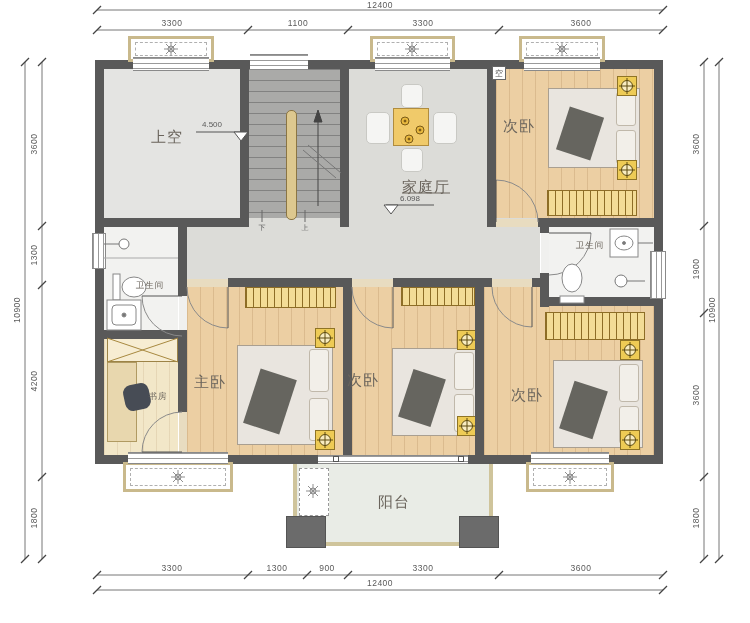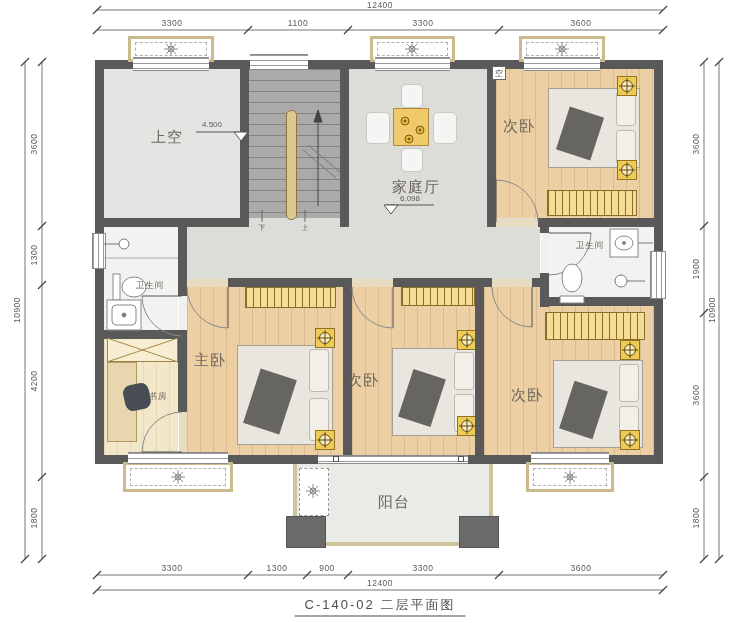--- a/index.html
+++ b/index.html
@@ -351,32 +351,31 @@
   <span class="dim v" style="left:34px;top:518px;">1800</span>
 
   <span class="dim v" style="left:696px;top:144px;">3600</span>
   <span class="dim v" style="left:696px;top:269px;">1900</span>
   <span class="dim v" style="left:696px;top:395px;">3600</span>
   <span class="dim v" style="left:696px;top:518px;">1800</span>
   <span class="dim v" style="left:712px;top:310px;">10900</span>
 
   <span class="rlabel" style="left:167px;top:137px;">上空</span>
   <span class="lvl" style="left:212px;top:124px;">4.500</span>
-  <span class="rlabel" style="left:416px;top:187px;">家庭厅</span>
+  <span class="rlabel" style="left:426px;top:187px;text-decoration:underline;">家庭厅</span>
   <span class="lvl" style="left:410px;top:198px;">6.098</span>
   <span class="rlabel" style="left:519px;top:126px;">次卧</span>
   <span class="rlabel" style="left:150px;top:286px;font-size:8.5px;">卫生间</span>
   <span class="rlabel" style="left:590px;top:246px;font-size:8.5px;">卫生间</span>
   <span class="rlabel" style="left:158px;top:397px;font-size:8.5px;">书房</span>
-  <span class="rlabel" style="left:210px;top:360px;">主卧</span>
+  <span class="rlabel" style="left:210px;top:382px;">主卧</span>
   <span class="rlabel" style="left:363px;top:380px;">次卧</span>
   <span class="rlabel" style="left:527px;top:395px;">次卧</span>
   <span class="rlabel" style="left:394px;top:502px;">阳台</span>
 
   <span class="tiny" style="left:262px;top:228px;">下</span>
   <span class="tiny" style="left:305px;top:228px;">上</span>
 
   <div class="acbox" style="left:492px;top:66px;">
     <span>空</span>
   </div>
 
-  <div class="title">C-140-02 二层平面图</div>
 </div>
 
 </body></html>

